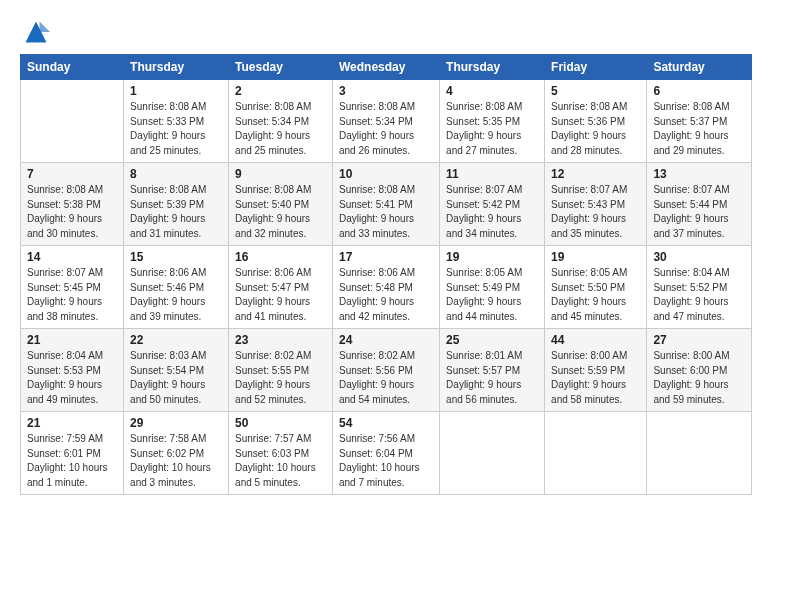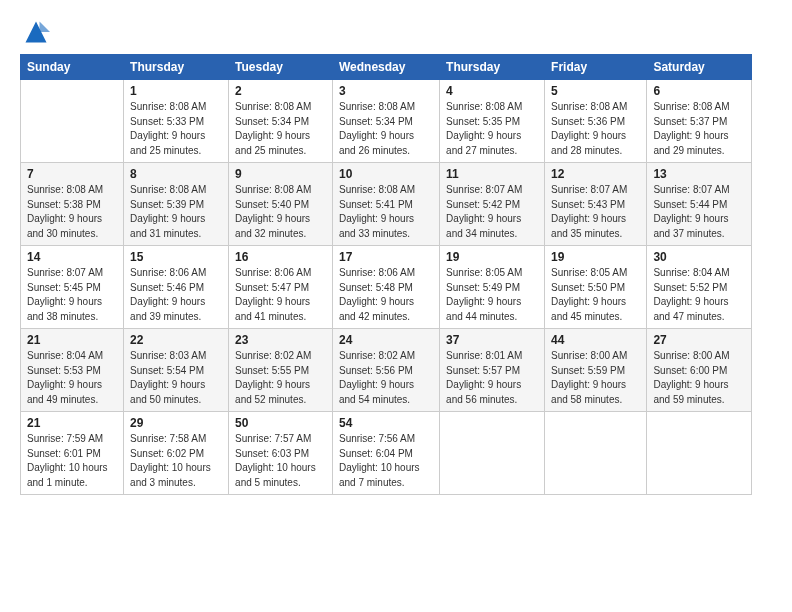--- a/index.html
+++ b/index.html
@@ -229,21 +229,21 @@
           </td>
           <td>
             <span class="day-number">23</span>
             <div class="day-info">Sunrise: 8:02 AM<br>Sunset: 5:55 PM<br>Daylight: 9 hours and 52 minutes.</div>
           </td>
           <td>
             <span class="day-number">24</span>
             <div class="day-info">Sunrise: 8:02 AM<br>Sunset: 5:56 PM<br>Daylight: 9 hours and 54 minutes.</div>
           </td>
           <td>
-            <span class="day-number">37</span>
+            <span class="day-number">25</span>
             <div class="day-info">Sunrise: 8:01 AM<br>Sunset: 5:57 PM<br>Daylight: 9 hours and 56 minutes.</div>
           </td>
           <td>
             <span class="day-number">44</span>
             <div class="day-info">Sunrise: 8:00 AM<br>Sunset: 5:59 PM<br>Daylight: 9 hours and 58 minutes.</div>
           </td>
           <td>
             <span class="day-number">27</span>
             <div class="day-info">Sunrise: 8:00 AM<br>Sunset: 6:00 PM<br>Daylight: 9 hours and 59 minutes.</div>
           </td>

